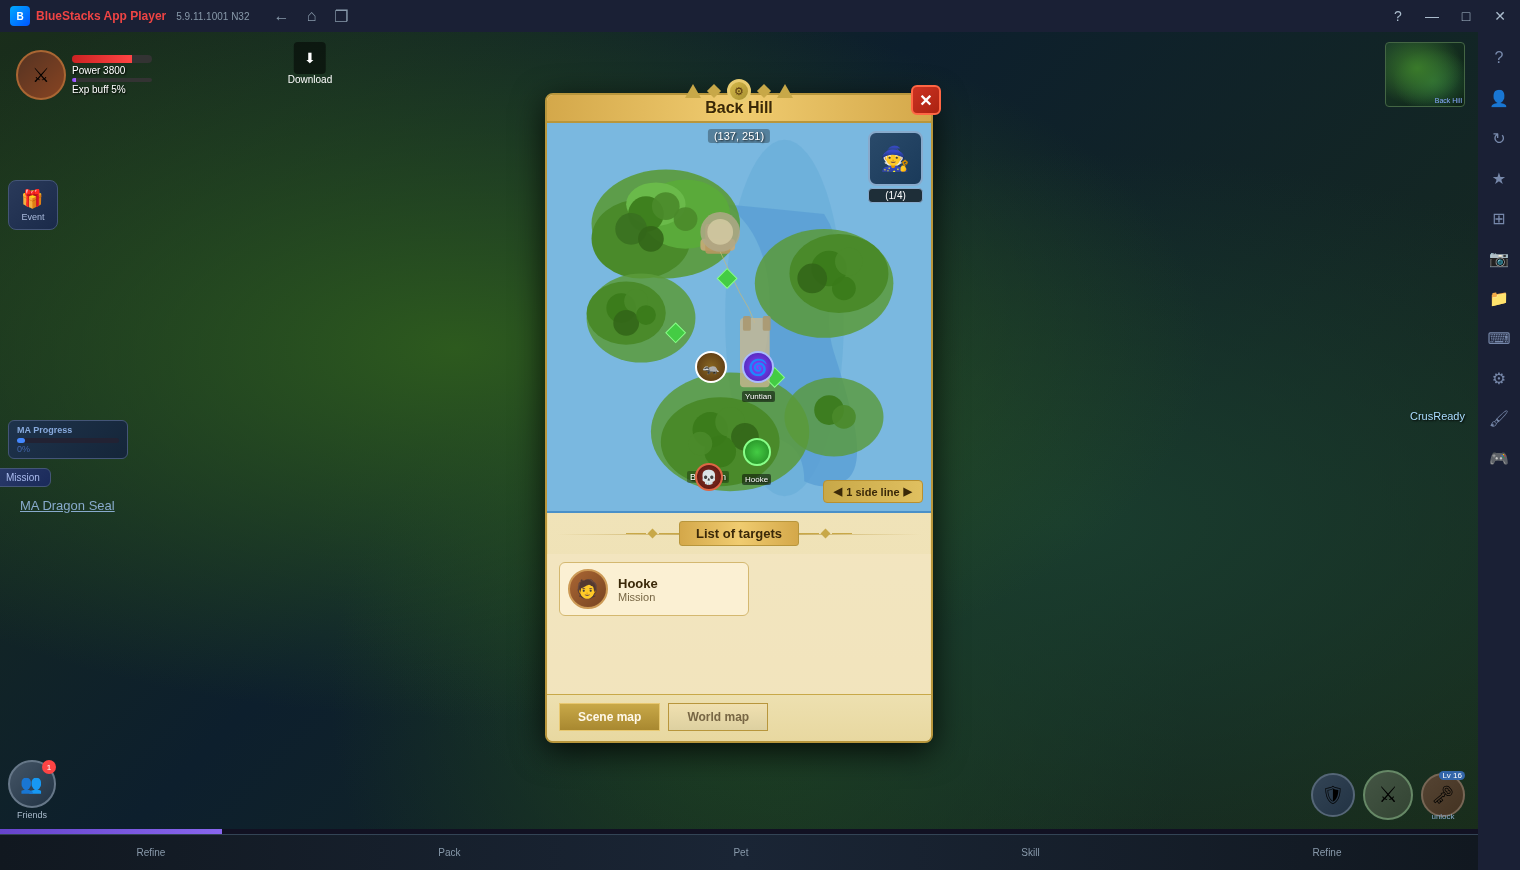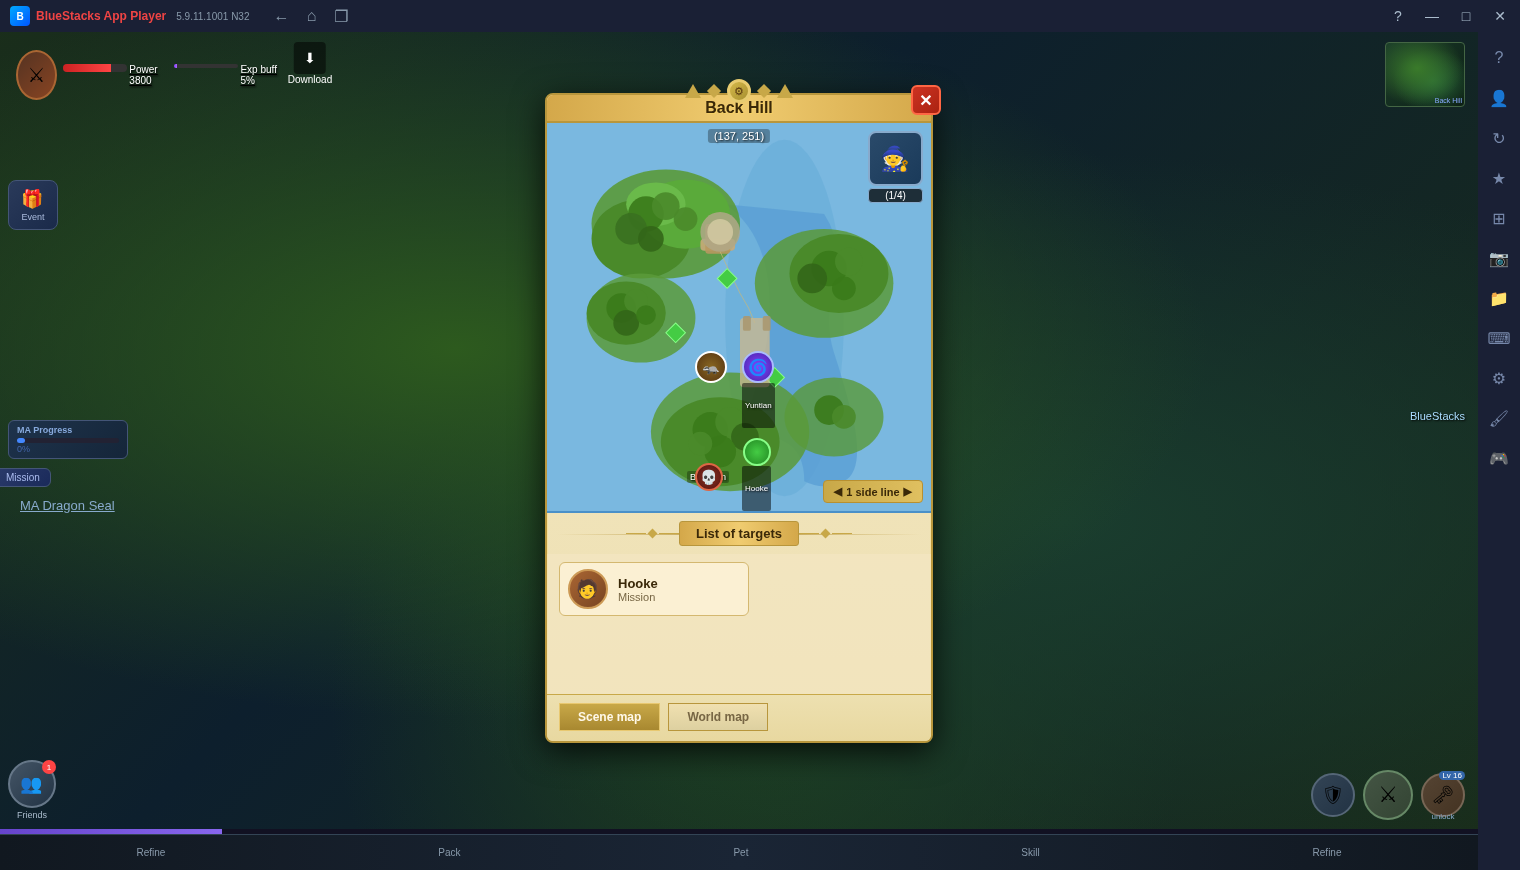--- a/index.html
+++ b/index.html
@@ -152,23 +152,22 @@
       border: 2px solid #aa6633;
       overflow: hidden;
       display: flex;
       align-items: center;
       justify-content: center;
       font-size: 20px;
     }
 
     .player-stats {
       display: flex;
-      flex-direction: row;
+      flex-direction: column;
       gap: 2px;
-      text-decoration: underline;
     }
 
     .hp-bar {
       width: 80px;
       height: 8px;
       background: #333;
       border-radius: 4px;
       overflow: hidden;
     }
 
@@ -538,23 +537,23 @@
       align-items: center;
       justify-content: center;
       font-size: 14px;
     }
 
     .marker-label {
       color: white;
       font-size: 8px;
       text-shadow: 1px 1px 2px black;
       background: rgba(0,0,0,0.5);
-      padding: 18px 3px;
+      padding: 1px 3px;
       border-radius: 2px;
-      margin-top: 0;
+      margin-top: 8px;
     }
 
     .marker-swirl {
       width: 32px;
       height: 32px;
       border-radius: 50%;
       background: radial-gradient(circle, #8844ff, #4422aa);
       border: 2px solid #aabbff;
       display: flex;
       align-items: center;
@@ -774,21 +773,21 @@
 <div class="dragon-seal">MA Dragon Seal</div>
 
 <div class="friends-btn">
   <div class="friends-icon">
     👥
     <div class="friends-badge">1</div>
   </div>
   <span class="friends-label">Friends</span>
 </div>
 
-<div style="position:absolute;right:55px;top:410px;color:#aaddff;font-size:11px;z-index:20;text-shadow:1px 1px 2px black;">BlueStacks</div>
+<div style="position:absolute;right:55px;top:410px;color:#aaddff;font-size:11px;z-index:20;text-shadow:1px 1px 2px black;">CrusReady</div>
 
 <div style="position:absolute;right:55px;top:42px;z-index:20;">
   <div style="width:80px;height:65px;background:linear-gradient(135deg,#1a3a2a,#0d2015);border:1px solid #446644;border-radius:4px;overflow:hidden;position:relative;">
     <div style="position:absolute;inset:0;background:radial-gradient(ellipse at 40% 40%,#3a7a2a,transparent 70%),radial-gradient(ellipse at 60% 60%,#2a6a3a,transparent 60%);"></div>
     <div style="position:absolute;bottom:2px;right:2px;color:#88aaff;font-size:7px;">Back Hill</div>
   </div>
 </div>
 
 <div style="position:absolute;right:55px;bottom:50px;display:flex;align-items:center;gap:8px;z-index:20;">
   <div style="width:44px;height:44px;border-radius:50%;background:linear-gradient(135deg,#334455,#223344);border:2px solid #556677;display:flex;align-items:center;justify-content:center;font-size:18px;cursor:pointer;">🛡</div>

